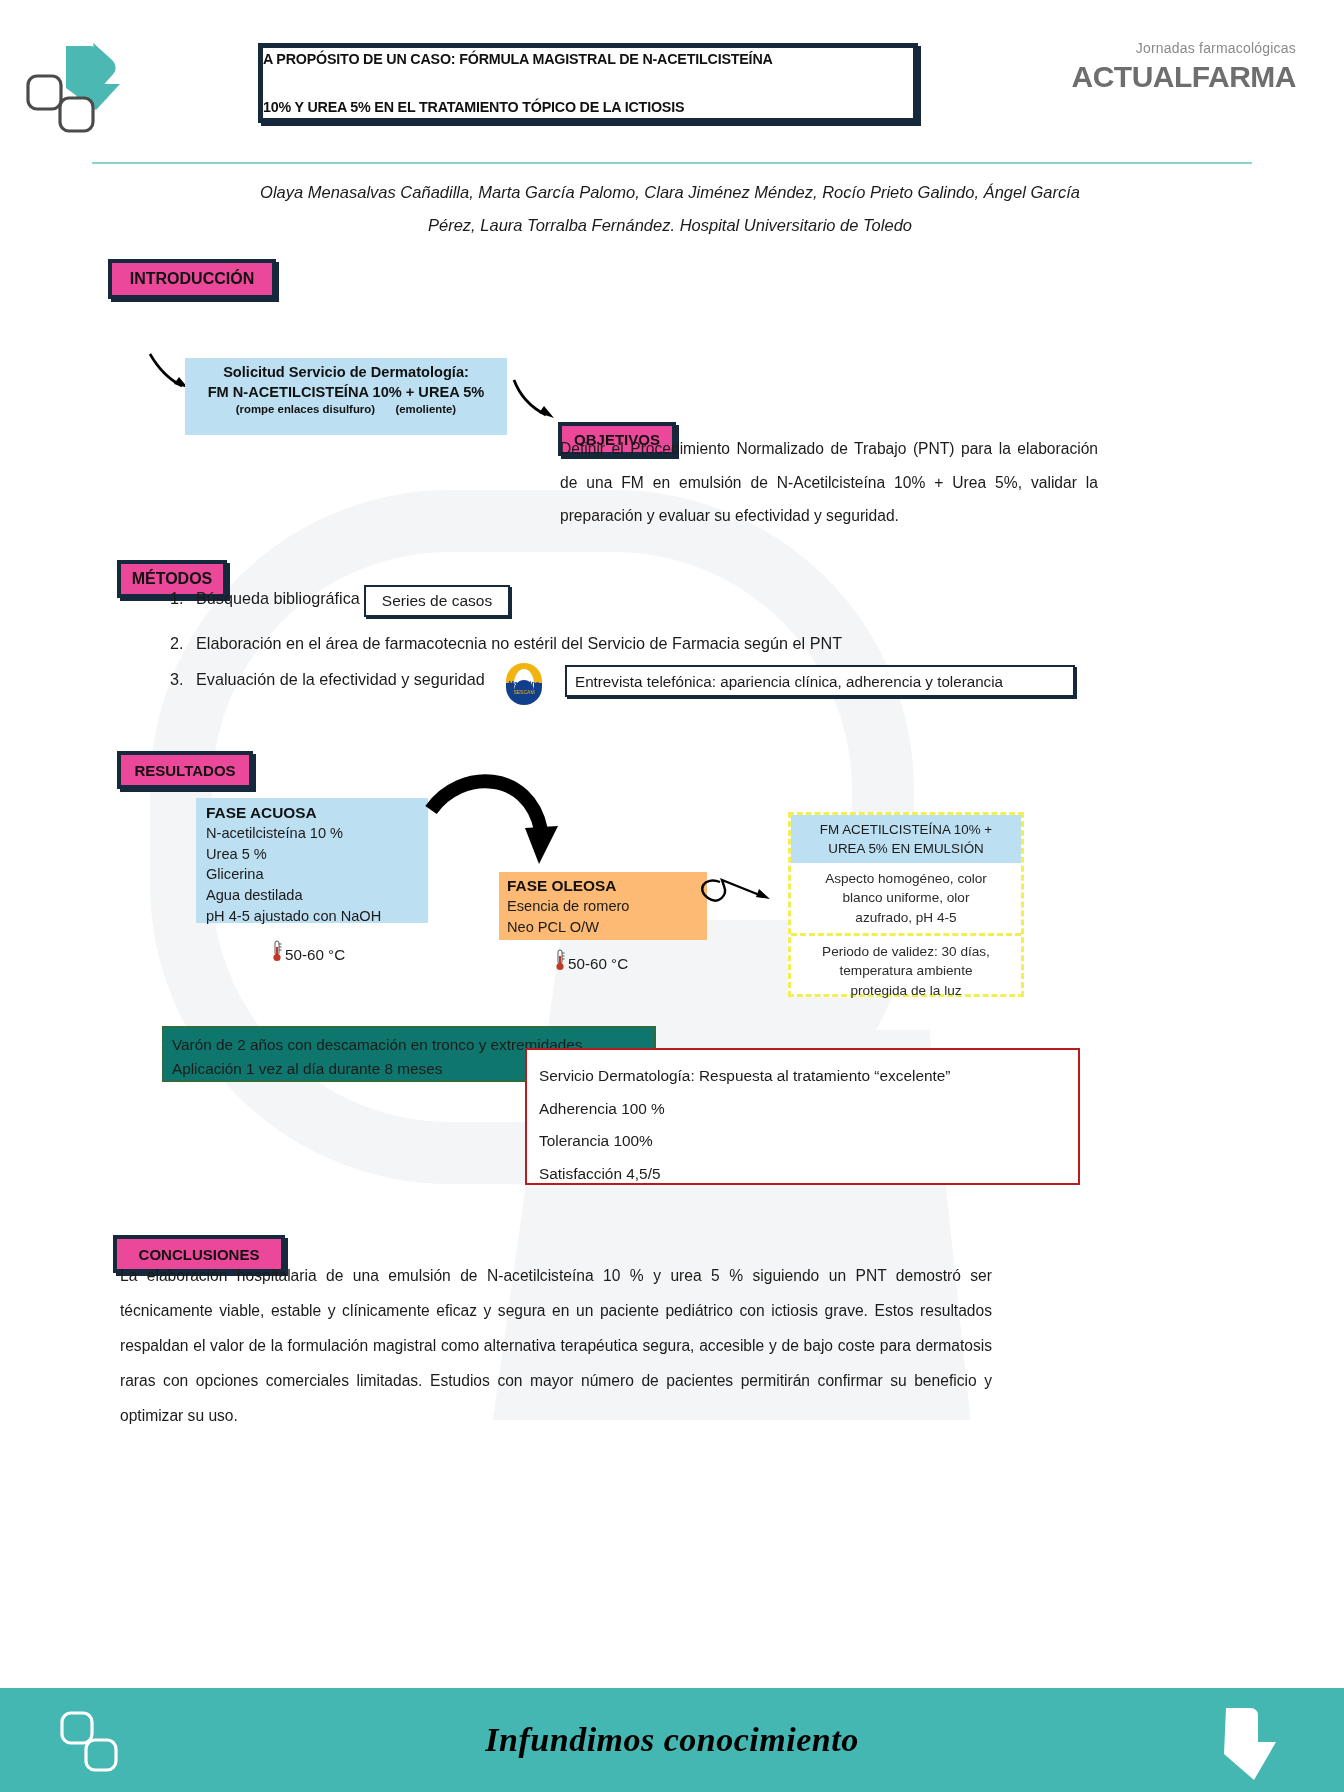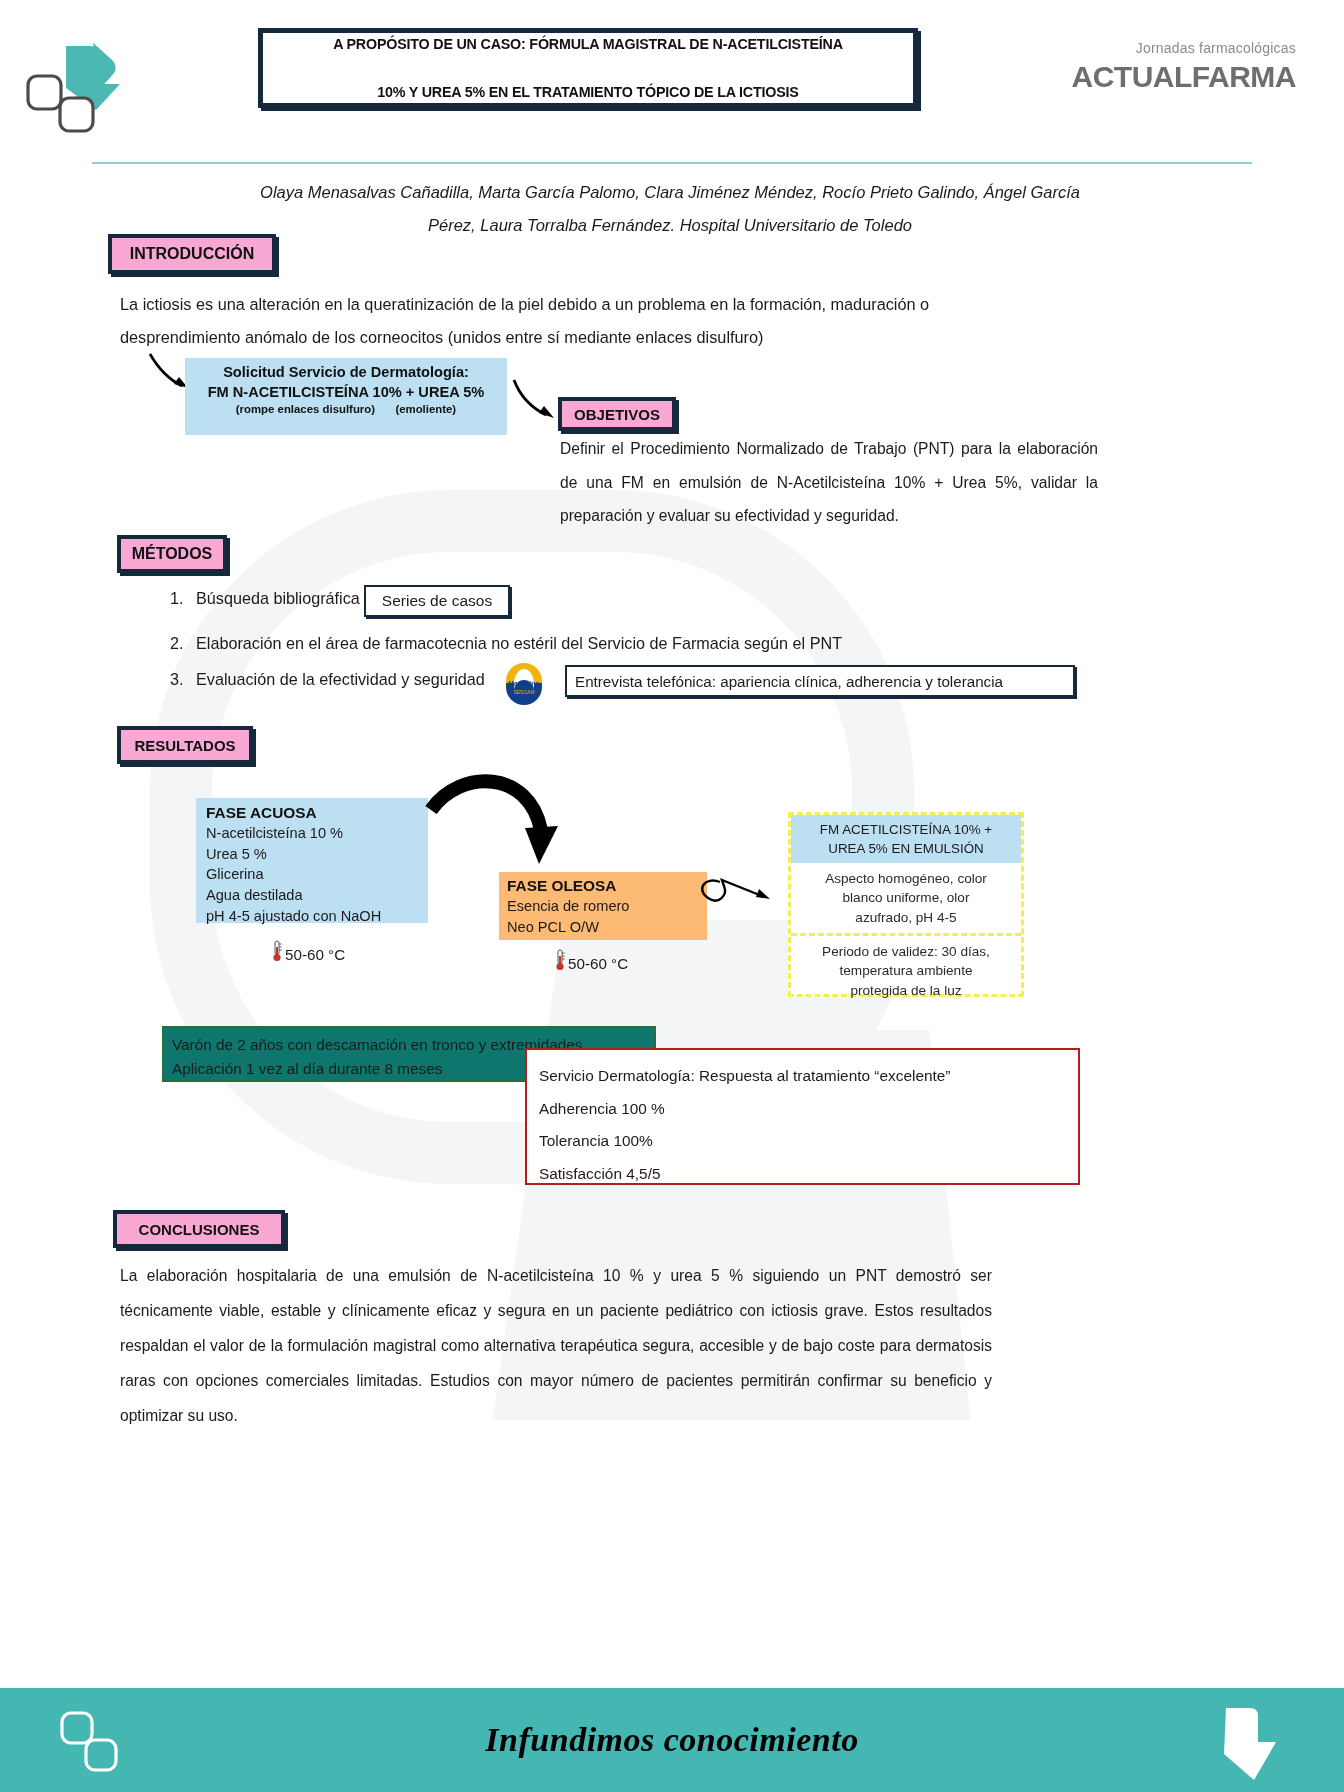--- a/index.html
+++ b/index.html
@@ -35,23 +35,23 @@
   .wm-leg {
     position:absolute; left:560px; top:540px;
     width:240px; height:390px; background:#f4f5f6;
     transform: skewX(6deg);
   }
 
   
   .logo-tl { position: absolute; left: 22px; top: 36px; width: 112px; height: 96px; }
 
   .title-box {
-    position: absolute; left: 258px; top: 28px; width: 660px; height: 80px;
+    position: absolute; left: 258px; top: 43px; width: 660px; height: 80px;
     border: 5px solid #16283c; background: #fff;
-    display: flex; flex-direction: column; align-items: center; justify-content: center;
+    display: flex; flex-direction: column; align-items: flex-start; justify-content: center;
     box-shadow: 3px 3px 0 0 #16283c;
     gap: 20px;
   }
   .title-line {
     font-size: 14.3px; font-weight: bold; color: #111; letter-spacing: -0.2px;
     line-height: 1.05; text-align: center;
   }
   .title-line.l1 { margin-bottom: 13px; }
 
   .brand { position: absolute; right: 48px; top: 40px; text-align: right; }
@@ -68,23 +68,23 @@
 
   
   .authors {
     position: absolute; left: 150px; top: 176px; width: 1040px;
     text-align: center; font-style: italic; font-size: 16.5px;
     color: #1b1b1b; line-height: 2.0;
   }
 
   
   .chip {
-    position: absolute; border: 4px solid #16283c; background: #f9a8d4;
+    position: absolute; border: 4px solid #16283c; background: #ec4899;
     display: flex; align-items: center; justify-content: center;
-    font-weight: bold; color: #111; box-shadow: 3px 3px 0 0 #16283c;
+    font-weight: bold; color: #111; box-shadow: 3px 3px 0 0 #16283c; margin-top: 25px;
   }
   #chip-intro  { left: 108px; top: 234px; width: 168px; height: 40px; font-size: 16px; }
   #chip-obj    { left: 558px; top: 397px; width: 118px; height: 34px; font-size: 15px; }
   #chip-met    { left: 117px; top: 535px; width: 110px; height: 38px; font-size: 16px; }
   #chip-res    { left: 117px; top: 726px; width: 136px; height: 38px; font-size: 15px; }
   #chip-conc   { left: 113px; top: 1210px; width: 172px; height: 38px; font-size: 15px; }
 
   
   .body-text { position:absolute; font-size: 16.3px; color:#1b1b1b; line-height: 2.0; }
   #intro-text { left: 120px; top: 288px; width: 900px; }
@@ -227,21 +227,20 @@
   </div>
 
   <div class="rule"></div>
 
   <div class="authors">
     <div>Olaya Menasalvas Cañadilla, Marta García Palomo, Clara Jiménez Méndez, Rocío Prieto Galindo, Ángel García</div>
     <div>Pérez, Laura Torralba Fernández. Hospital Universitario de Toledo</div>
   </div>
 
   <div class="chip" id="chip-intro">INTRODUCCIÓN</div>
-  <div class="body-text" id="intro-text">La ictiosis es una alteración en la queratinización de la piel debido a un problema en la formación, maduración o desprendimiento anómalo de los corneocitos (unidos entre sí mediante enlaces disulfuro)</div>
 
   <svg style="position:absolute;left:148px;top:352px" width="46" height="44">
     <path d="M2 2 C 10 16, 22 28, 34 34" stroke="#000" stroke-width="2.6" fill="none"></path>
     <polygon points="40 36, 26 32, 31 25" fill="#000"></polygon>
   </svg>
 
   <div id="solicitud">
     <div class="s1">Solicitud Servicio de Dermatología:</div>
     <div class="s2">FM N-ACETILCISTEÍNA 10% + UREA 5%</div>
     <div class="s3">

